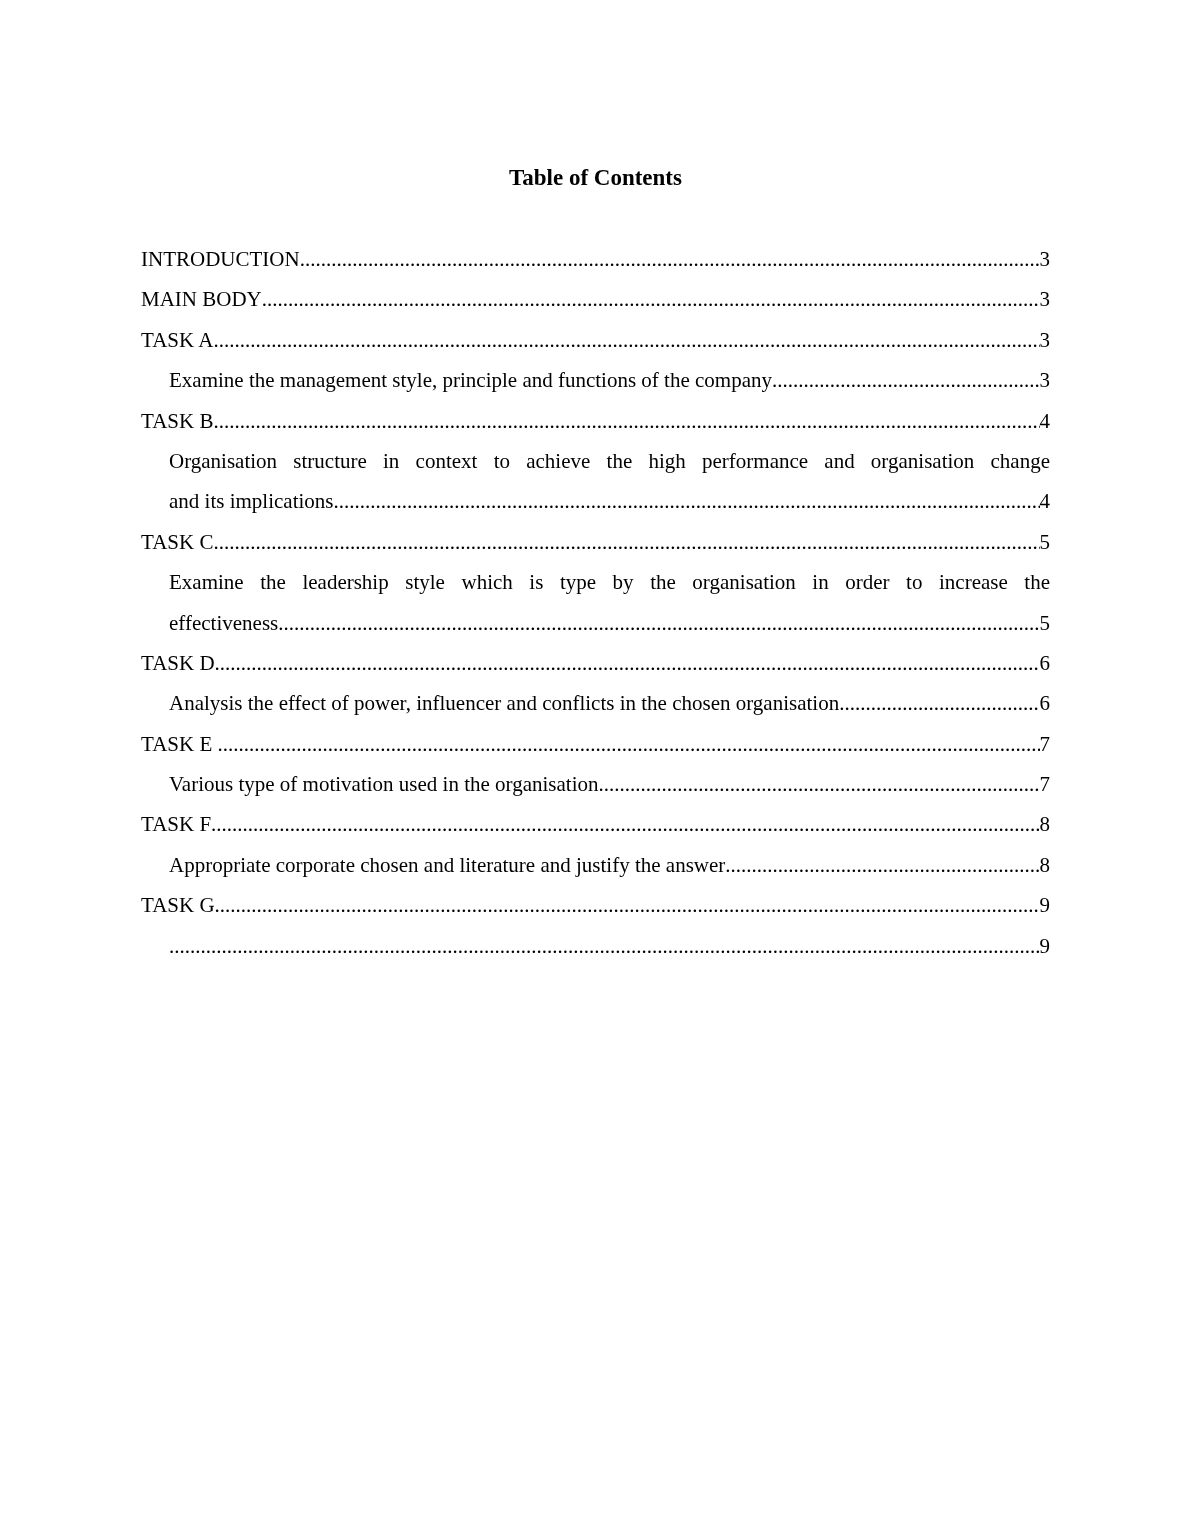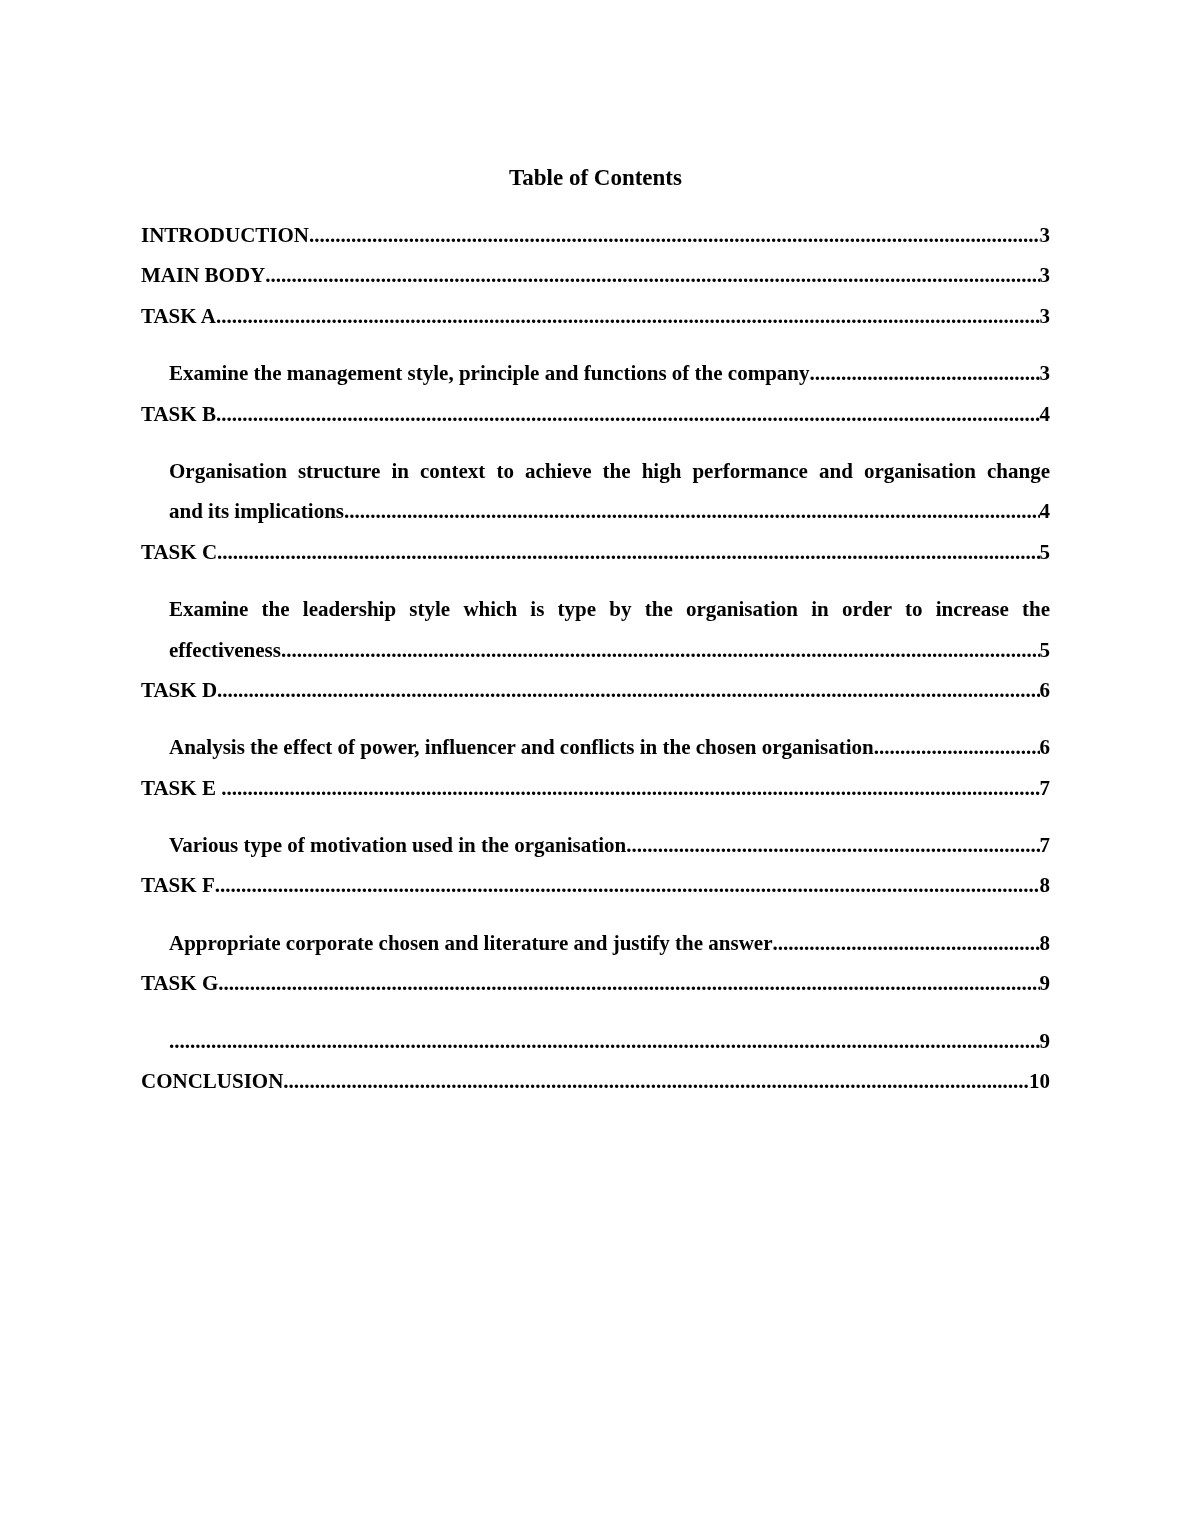--- a/index.html
+++ b/index.html
@@ -17,31 +17,30 @@
     width: 1190px;
     height: 1540px;
     background: #ffffff;
     padding: 164px 140px 0 141px;
   }
   .toc-title {
     font-size: 23px;
     font-weight: bold;
     text-align: center;
     line-height: 28px;
-    margin-bottom: 23px;
+    margin-bottom: 47px;
   }
   .toc {
     font-size: 21px;
   }
   .toc-entry { display: block; }
-  .toc-entry.level-2 { padding-left: 28px; margin-top: 17px; }
+  .toc-entry.level-2 { padding-left: 28px; }
   .toc-line {
     line-height: 40.4px;
     height: 40.4px;
-    font-weight: bold;
   }
   
   .toc-line.full {
     text-align: justify;
     text-align-last: justify;
   }
   
   .toc-line.last {
     display: flex;
     align-items: baseline;
@@ -176,21 +175,14 @@
           <span class="leader"></span>
           <span class="page-num">9</span>
         </div>
       </div>
       <div class="toc-entry level-2">
         <div class="toc-line last">
           <span class="leader"></span>
           <span class="page-num">9</span>
         </div>
       </div>
-      <div class="toc-entry level-1">
-        <div class="toc-line last">
-          <span class="toc-text">CONCLUSION</span>
-          <span class="leader"></span>
-          <span class="page-num">10</span>
-        </div>
-      </div>
     </div>
 </div>
 
 </body></html>

